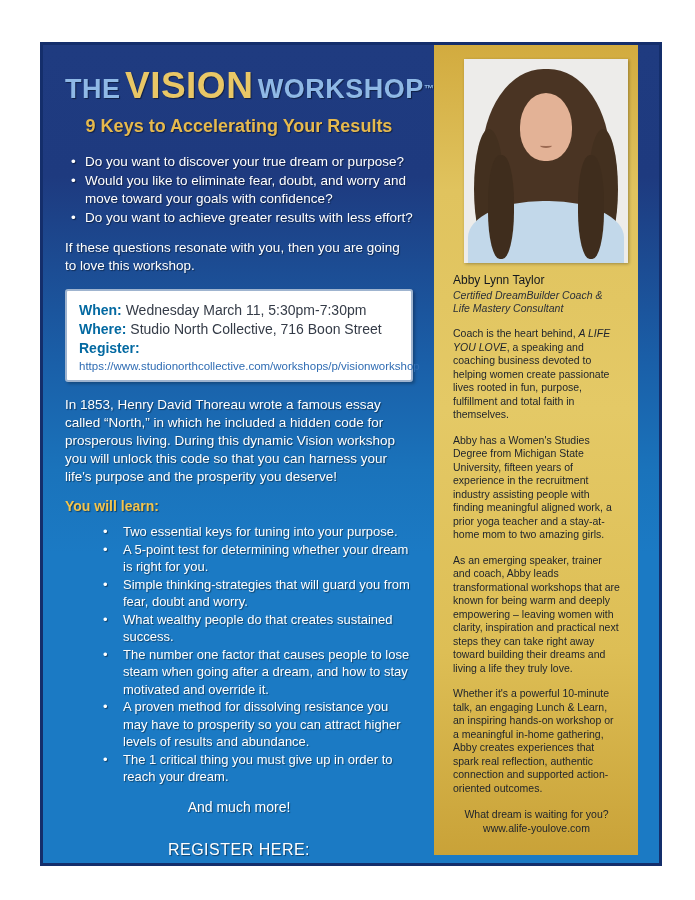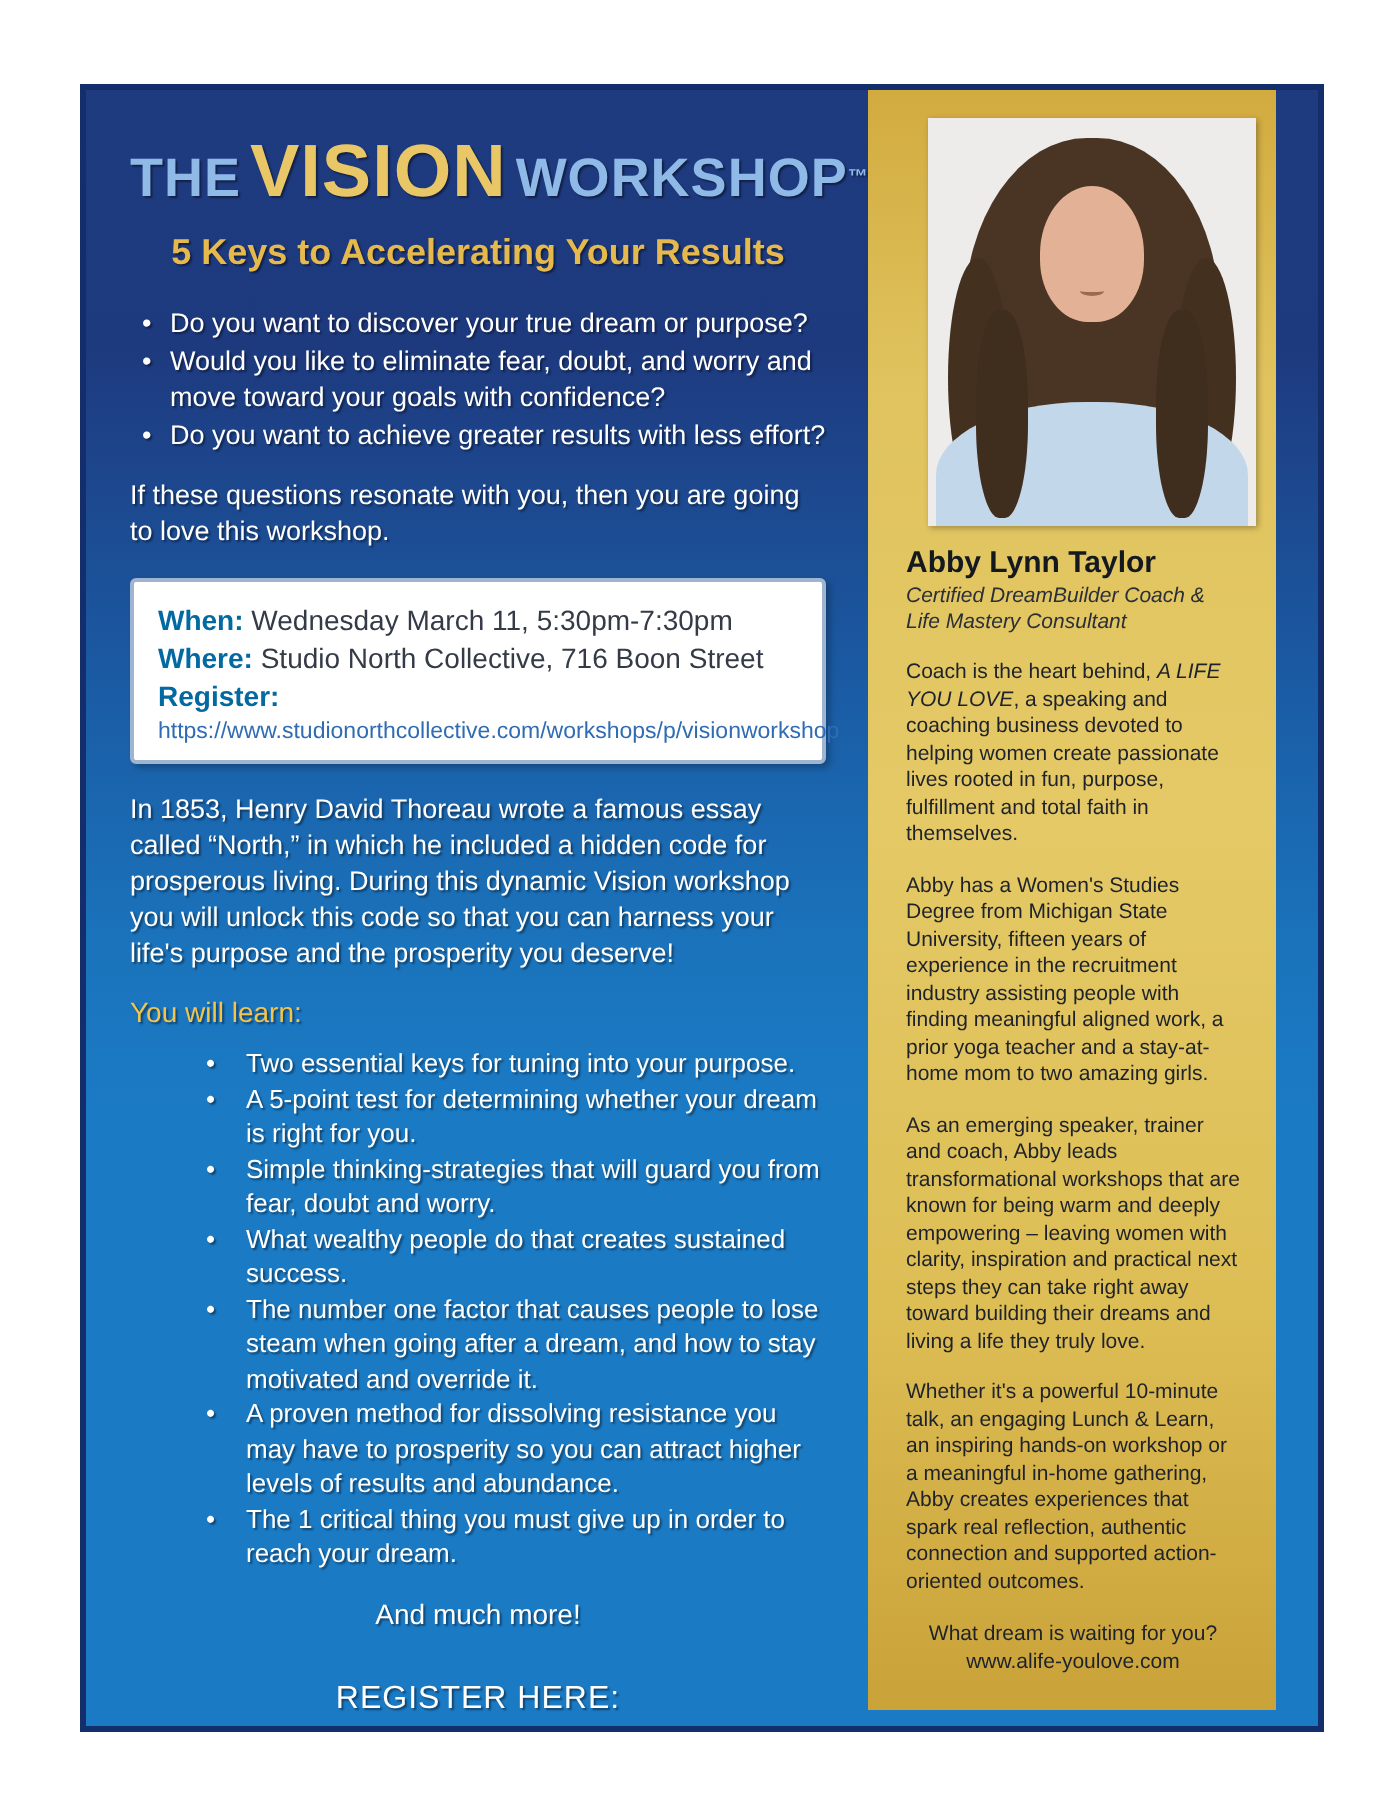--- a/index.html
+++ b/index.html
@@ -34,21 +34,21 @@
 
   .info-box {
     margin:14px 0 0 0; background:#ffffff; border:2px solid #9fb4cf; border-radius:3px;
     padding:10px 12px 8px 12px; color:#343b47; box-shadow:2px 2px 3px rgba(0,0,0,0.25);
   }
   .info-line { font-size:14px; line-height:19px; }
   .info-label { font-weight:bold; color:#0369a1; }
   .info-link { display:block; font-size:11.5px; color:#2f6cb3; margin-top:2px; cursor:pointer; }
 
   .thoreau { font-size:13.5px; line-height:18px; margin-top:14px; }
-  .learn-heading { color:#f2c44d; font-weight:normal; font-size:14px; margin-top:12px; }
+  .learn-heading { color:#f2c44d; font-weight:bold; font-size:14px; margin-top:12px; }
 
   .learn-bullets { margin-top:9px; }
   .learn-bullets .b-row { font-size:13px; line-height:17.5px; }
   .learn-bullets .b-dot { width:20px; min-width:20px; padding-left:0; margin-left:38px; }
 
   .much-more { text-align:center; font-size:14px; margin-top:13px; }
 
   .register-block { text-align:center; margin-top:26px; }
   .register-here { font-size:16px; letter-spacing:0.5px; }
   .register-url { color:#e6c05a; font-size:20px; font-weight:bold; margin-top:2px; cursor:pointer; }
@@ -63,21 +63,21 @@
   .photo { position:relative; width:164px; height:204px; margin-left:11px; background:#edecea; overflow:hidden; box-shadow:1px 1px 3px rgba(0,0,0,0.3); }
   .hair { position:absolute; left:18px; top:10px; width:128px; height:186px; background:#4a3423; border-radius:48% 48% 40% 40%; }
   .hair:before { content:""; position:absolute; left:-8px; top:60px; width:30px; height:120px; background:#43301f; border-radius:50%; }
   .hair:after { content:""; position:absolute; right:-8px; top:60px; width:30px; height:120px; background:#43301f; border-radius:50%; }
   .sweater { position:absolute; left:4px; bottom:-14px; width:156px; height:76px; background:#c2d8ea; border-radius:48% 48% 0 0; }
   .curl-l { position:absolute; left:24px; top:96px; width:26px; height:104px; background:#3f2d1d; border-radius:45%; }
   .curl-r { position:absolute; right:24px; top:96px; width:26px; height:104px; background:#3f2d1d; border-radius:45%; }
   .face { position:absolute; left:56px; top:34px; width:52px; height:68px; background:#e3b296; border-radius:50% 50% 46% 46%; }
   .smile { position:absolute; left:76px; top:84px; width:12px; height:5px; border-bottom:2px solid #9c6a52; border-radius:50%; }
 
-  .sb-name { font-size:15px; font-weight:bold; margin-top:10px; color:#14181f; }
+  .sb-name { font-size:12px; font-weight:normal; margin-top:10px; color:#14181f; }
   .sb-role { font-size:10.5px; font-style:italic; line-height:13px; margin-top:2px; color:#2a2f38; }
   .sb-p { font-size:10.5px; line-height:13.5px; margin-top:12px; color:#1d222b; }
   .sb-italic { font-style:italic; }
   .sb-center { text-align:center; }
   .sb-dream { margin-top:13px; }
 
   .logo-block { text-align:center; margin-top:26px; color:#1e2a5e; }
   .certified-by { font-size:9px; font-weight:bold; letter-spacing:1.5px; }
 </style>
 </head>
@@ -87,21 +87,21 @@
   <div class="flyer">
 
     <div class="left-col">
 
       <div class="title-block txt-shadow">
         <span class="title-the">THE</span>
         <span class="title-vision">VISION</span>
         <span class="title-workshop">WORKSHOP</span><span class="title-tm">™</span>
       </div>
 
-      <div class="subtitle txt-shadow">5 Keys to Accelerating Your Results</div>
+      <div class="subtitle txt-shadow">9 Keys to Accelerating Your Results</div>
 
       <div class="intro-bullets txt-shadow">
         <div class="b-row">
           <span class="b-dot">•</span>
           <span>Do you want to discover your true dream or purpose?</span>
         </div>
         <div class="b-row">
           <span class="b-dot">•</span>
           <span>Would you like to eliminate fear, doubt, and worry and move toward your goals with confidence?</span>
         </div>

